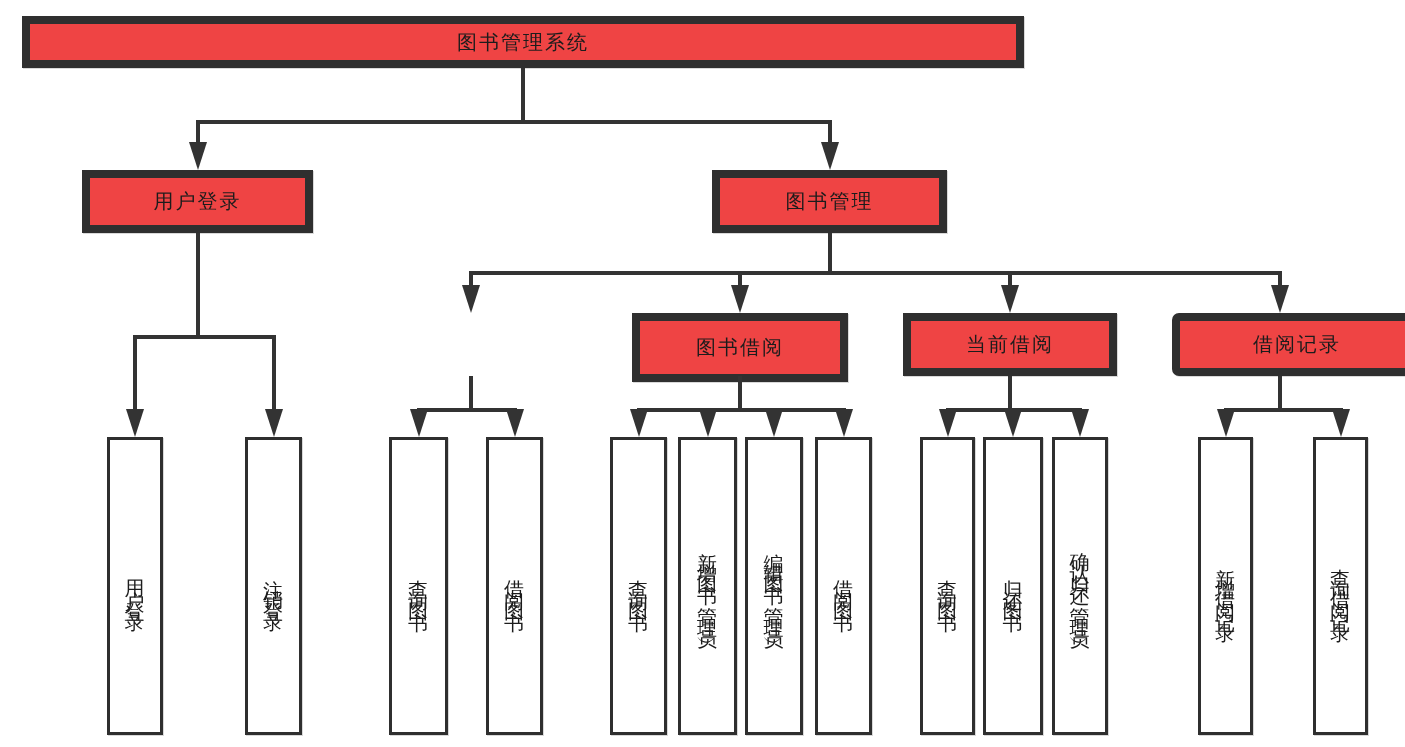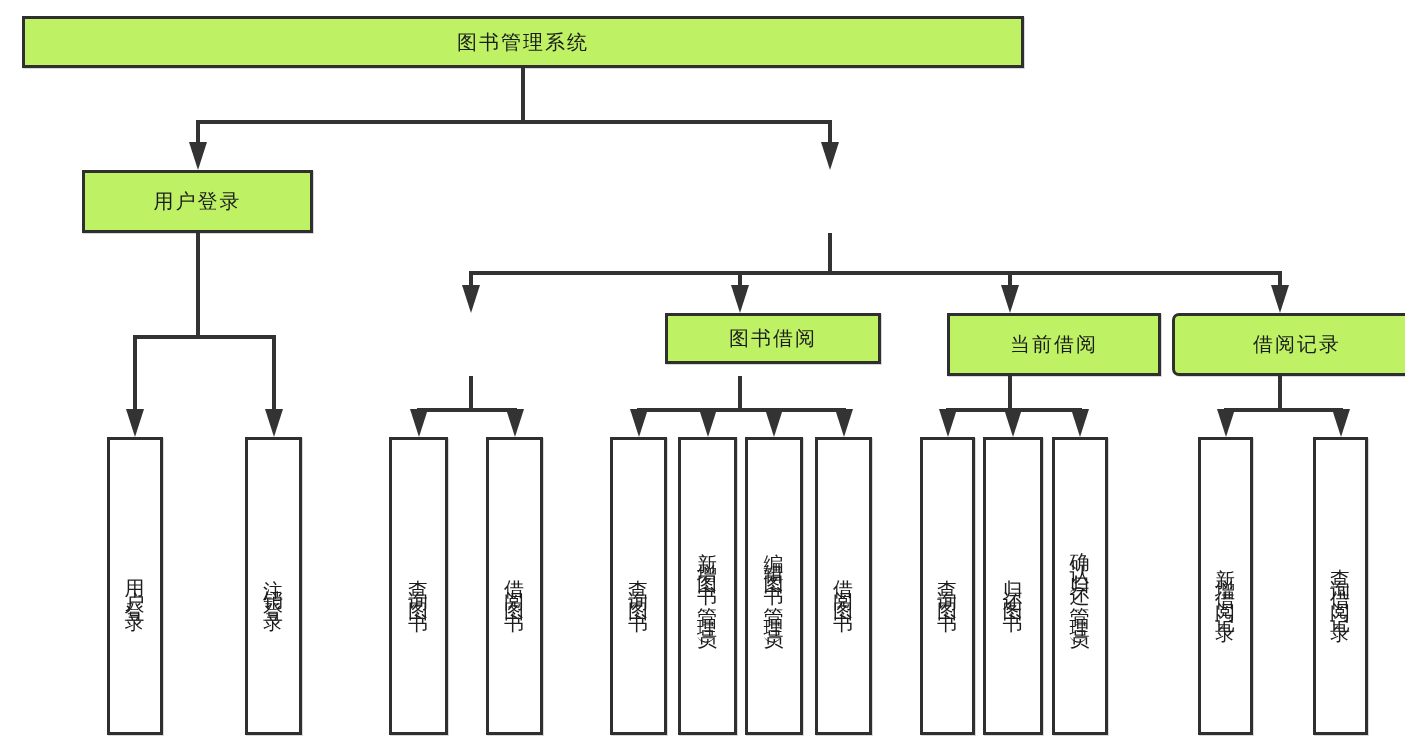--- a/index.html
+++ b/index.html
@@ -11,22 +11,22 @@
     position: relative;
     width: 1405px;
     height: 747px;
     background: #ffffff;
     overflow: hidden;
     font-family: "Liberation Sans", sans-serif;
   }
   .node-h {
     position: absolute;
     box-sizing: border-box;
-    border: 3px solid #0f766e;
-    background: #bef264;
+    border: 8px solid #0f766e;
+    background: #ef4444;
     display: flex;
     align-items: center;
     justify-content: center;
     font-size: 20px;
     letter-spacing: 2px;
     color: #1c1c1c;
     box-shadow: 1px 1px 0 rgba(0,0,0,0.15);
   }
   .node-v {
     position: absolute;
@@ -70,22 +70,23 @@
     z-index: 5;
     white-space: nowrap;
   }
 </style>
 </head>
 <body>
 
 <div id="canvas">
 <div class="node-h" style="left: 22px; top: 16px; width: 1002px; height: 52px; border-color: rgb(47, 47, 47); color: rgb(28, 28, 28);">图书管理系统</div>
     <div class="node-h" style="left: 82px; top: 170px; width: 231px; height: 63px; border-color: rgb(47, 47, 47); color: rgb(28, 28, 28);">用户登录</div>
-    <div class="node-h" style="left: 665px; top: 313px; width: 216px; height: 51px; border-color: rgb(47, 47, 47); color: rgb(28, 28, 28);">图书借阅</div>
-    <div class="node-h" style="left: 903px; top: 313px; width: 214px; height: 63px; border-color: rgb(47, 47, 47); color: rgb(28, 28, 28); margin-left: 44px;">当前借阅</div>
+    <div class="node-h" style="left: 712px; top: 170px; width: 235px; height: 63px; border-color: rgb(47, 47, 47); color: rgb(28, 28, 28);">图书管理</div>
+    <div class="node-h" style="left: 632px; top: 313px; width: 216px; height: 69px; border-color: rgb(47, 47, 47); color: rgb(28, 28, 28);">图书借阅</div>
+    <div class="node-h" style="left: 903px; top: 313px; width: 214px; height: 63px; border-color: rgb(47, 47, 47); color: rgb(28, 28, 28);">当前借阅</div>
     <div class="node-h" style="left: 1172px; top: 313px; width: 250px; height: 63px; border-color: rgb(47, 47, 47); color: rgb(28, 28, 28); border-radius: 7px;">借阅记录</div>
     <div class="node-v" style="left: 107px; top: 437px; width: 56px; height: 298px; border-color: rgb(47, 47, 47); color: rgb(28, 28, 28);">
       <span class="vtext">用户登录</span>
     </div>
     <div class="node-v" style="left: 245px; top: 437px; width: 57px; height: 298px; border-color: rgb(47, 47, 47); color: rgb(28, 28, 28);">
       <span class="vtext">注销登录</span>
     </div>
     <div class="node-v" style="left: 389px; top: 437px; width: 59px; height: 298px; border-color: rgb(47, 47, 47); color: rgb(28, 28, 28);">
       <span class="vtext">查询图书</span>
     </div>

